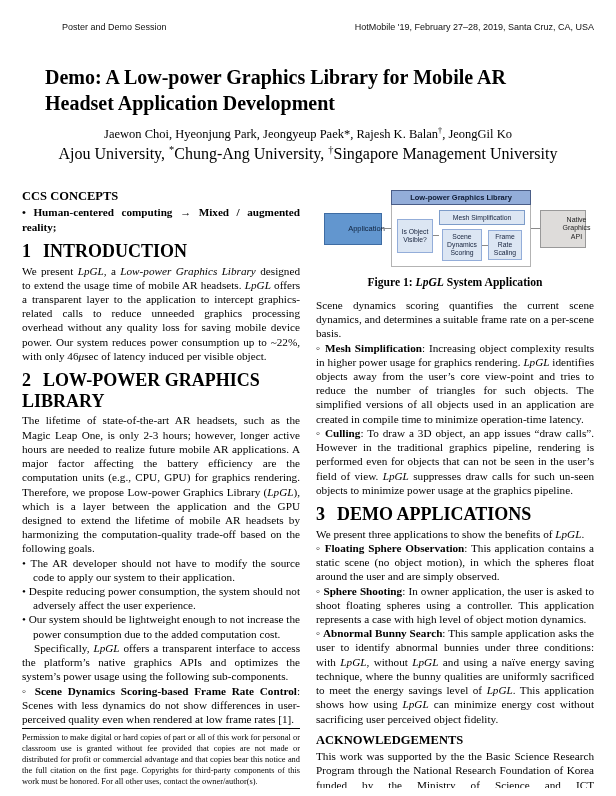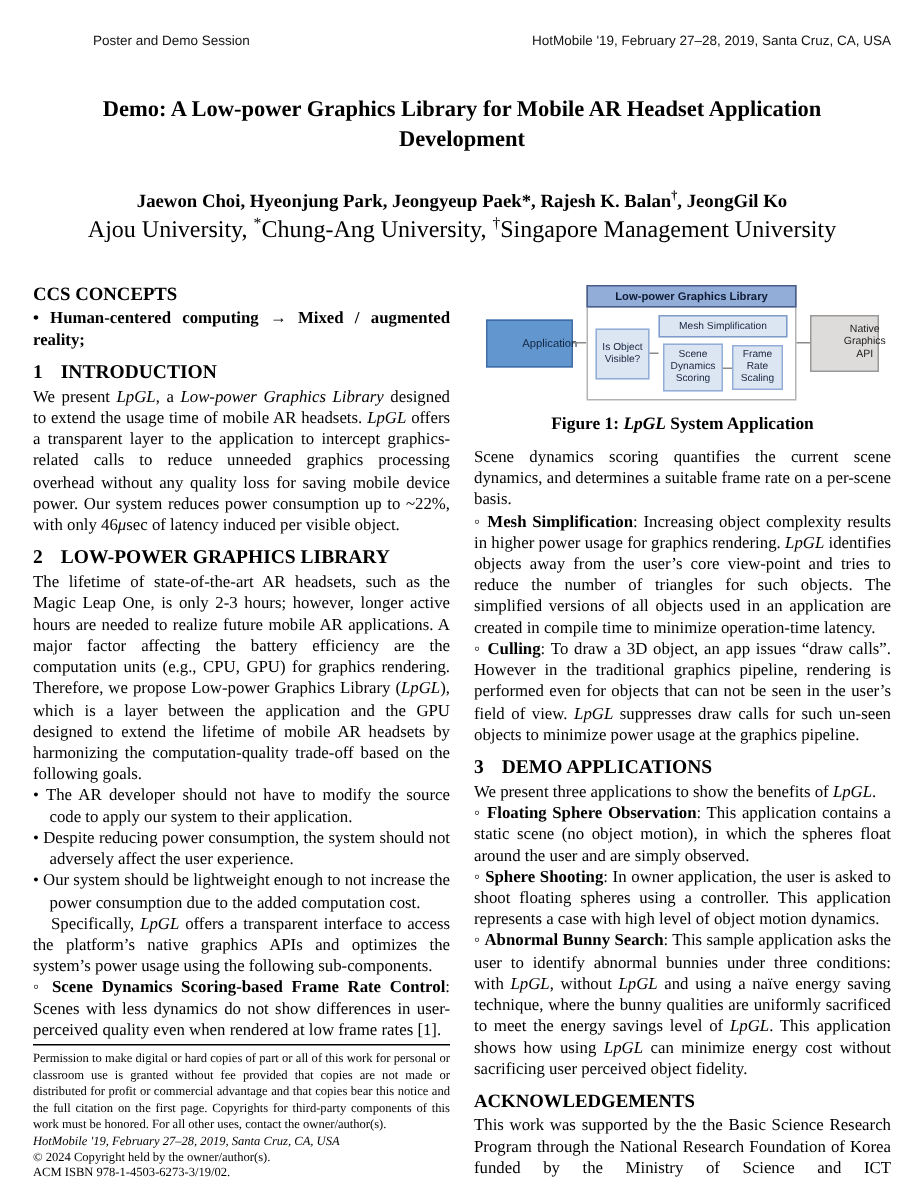--- a/index.html
+++ b/index.html
@@ -16,38 +16,38 @@
     font-family:"Liberation Serif","DejaVu Serif",serif;
   }
   .running-header{
     position:absolute; top:22px; left:22px; right:22px;
     display:flex; justify-content:space-between;
     font-family:"Liberation Sans","DejaVu Sans",sans-serif;
     font-size:9px; color:#111;padding-left:40px;
   }
   .title{
     position:absolute; top:64px; left:45px; right:45px;
-    font-size:15px; font-weight:bold; text-align:center; line-height:1.32; margin:0;font-family:Liberation Serif, serif;
+    font-size:20px; font-weight:bold; line-height:1.32; margin:0;font-family:Liberation Serif, serif;
   }
   .authors{
     position:absolute; top:127px; left:30px; right:30px;
-    font-size:12.5px; text-align:center;font-weight:bold;
+    font-size:12.5px; text-align:center;
   }
   .affils{
     position:absolute; top:145px; left:30px; right:30px;
     font-size:16px; text-align:center;
   }
   .columns{
     position:absolute; top:186px; left:22px; right:22px; bottom:8px;
     display:flex; gap:16px;
   }
   .col{width:278px; flex:0 0 278px; overflow:hidden;}
   .col-left{display:flex; flex-direction:column;}
   h2.sec{
-    font-size:13px; font-weight:bold; margin:7px 0 2px 0; line-height:1.15;
+    font-size:18px; font-weight:bold; margin:7px 0 2px 0; line-height:1.15;
   }
   h2.sec .secnum{margin-right:12px;}
   h3.usec{
     font-size:12.5px; font-weight:bold; margin:7px 0 2px 0; line-height:1.15;
   }
   h3.first{margin-top:3px;}
   p.body{
     margin:0; font-size:11.2px; line-height:1.27; text-align:justify;
   }
   p.indent{text-indent:12px;}

